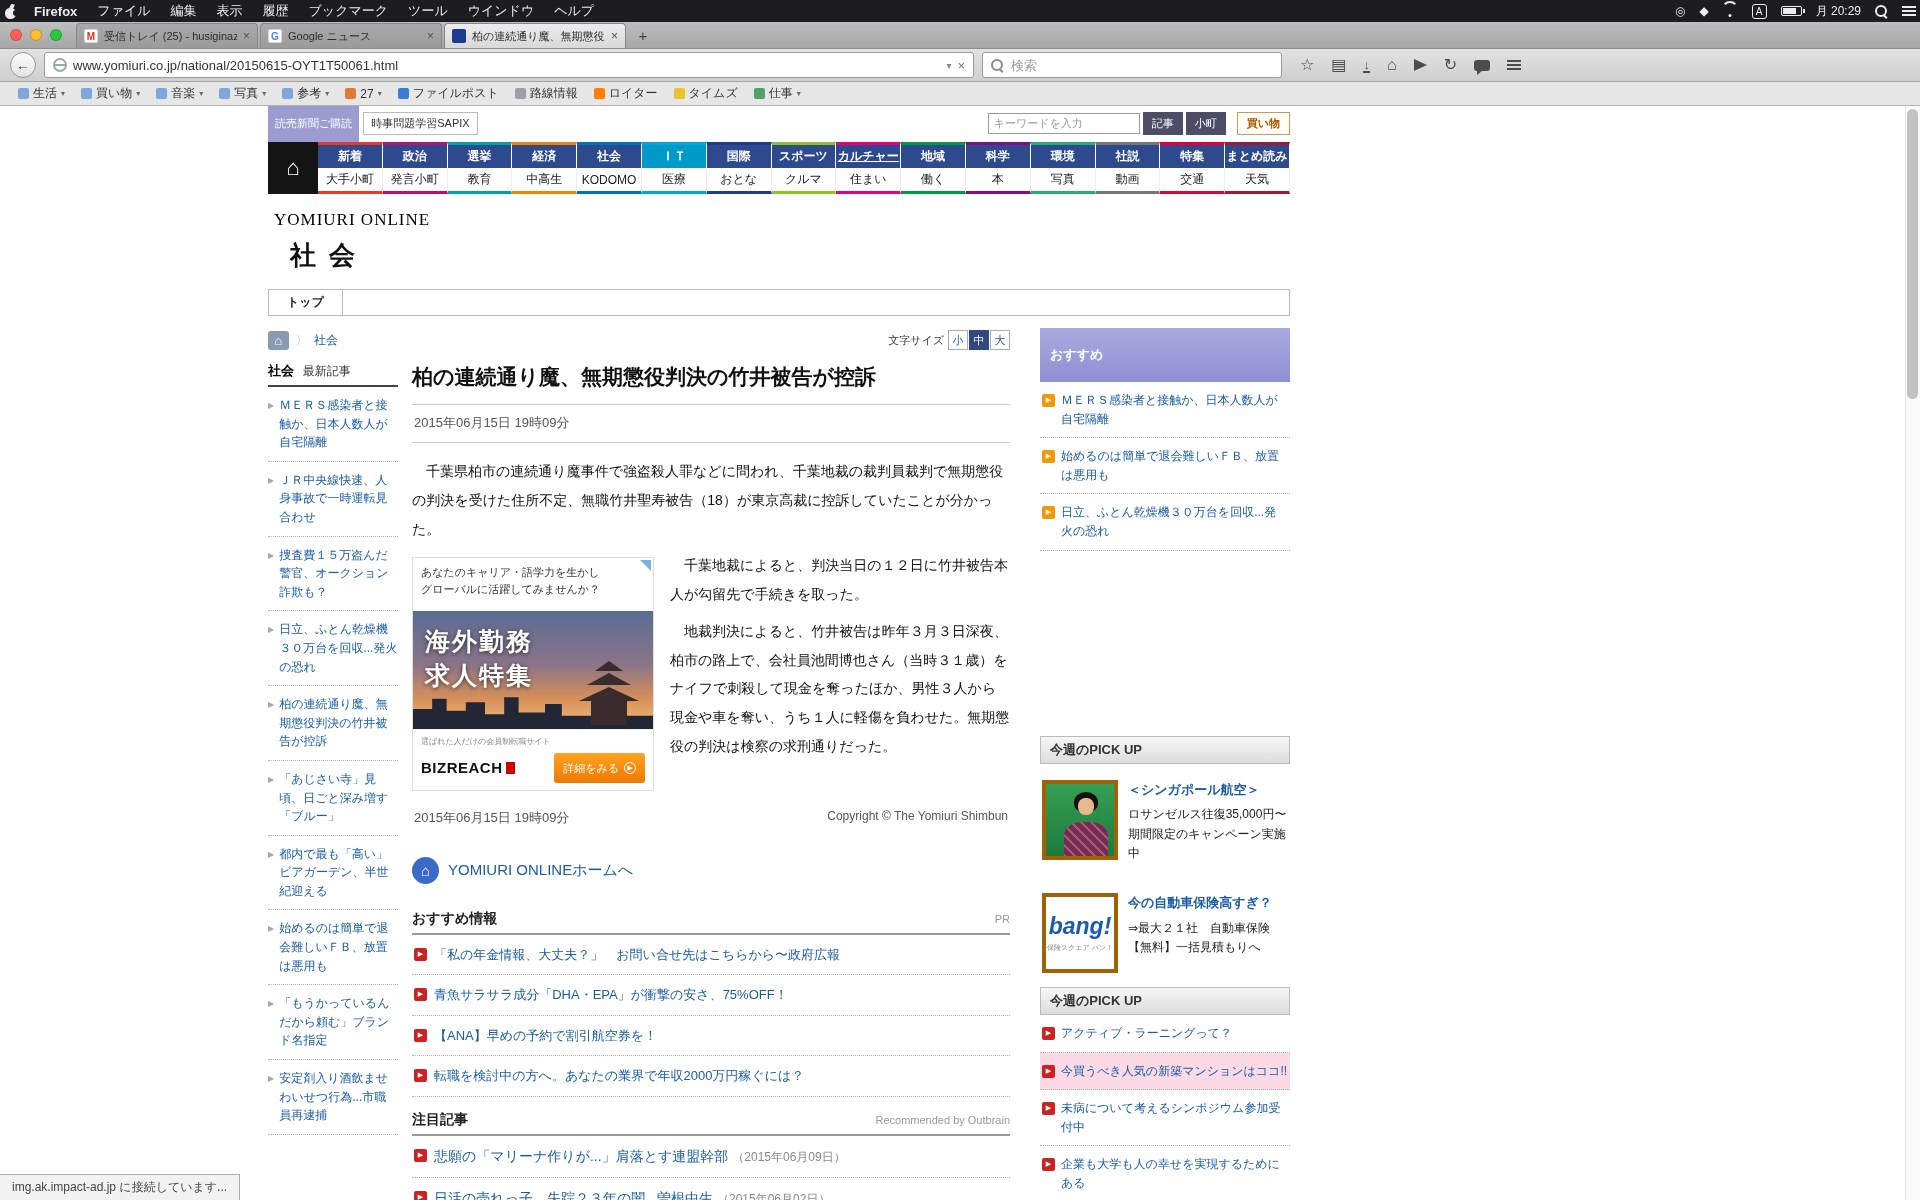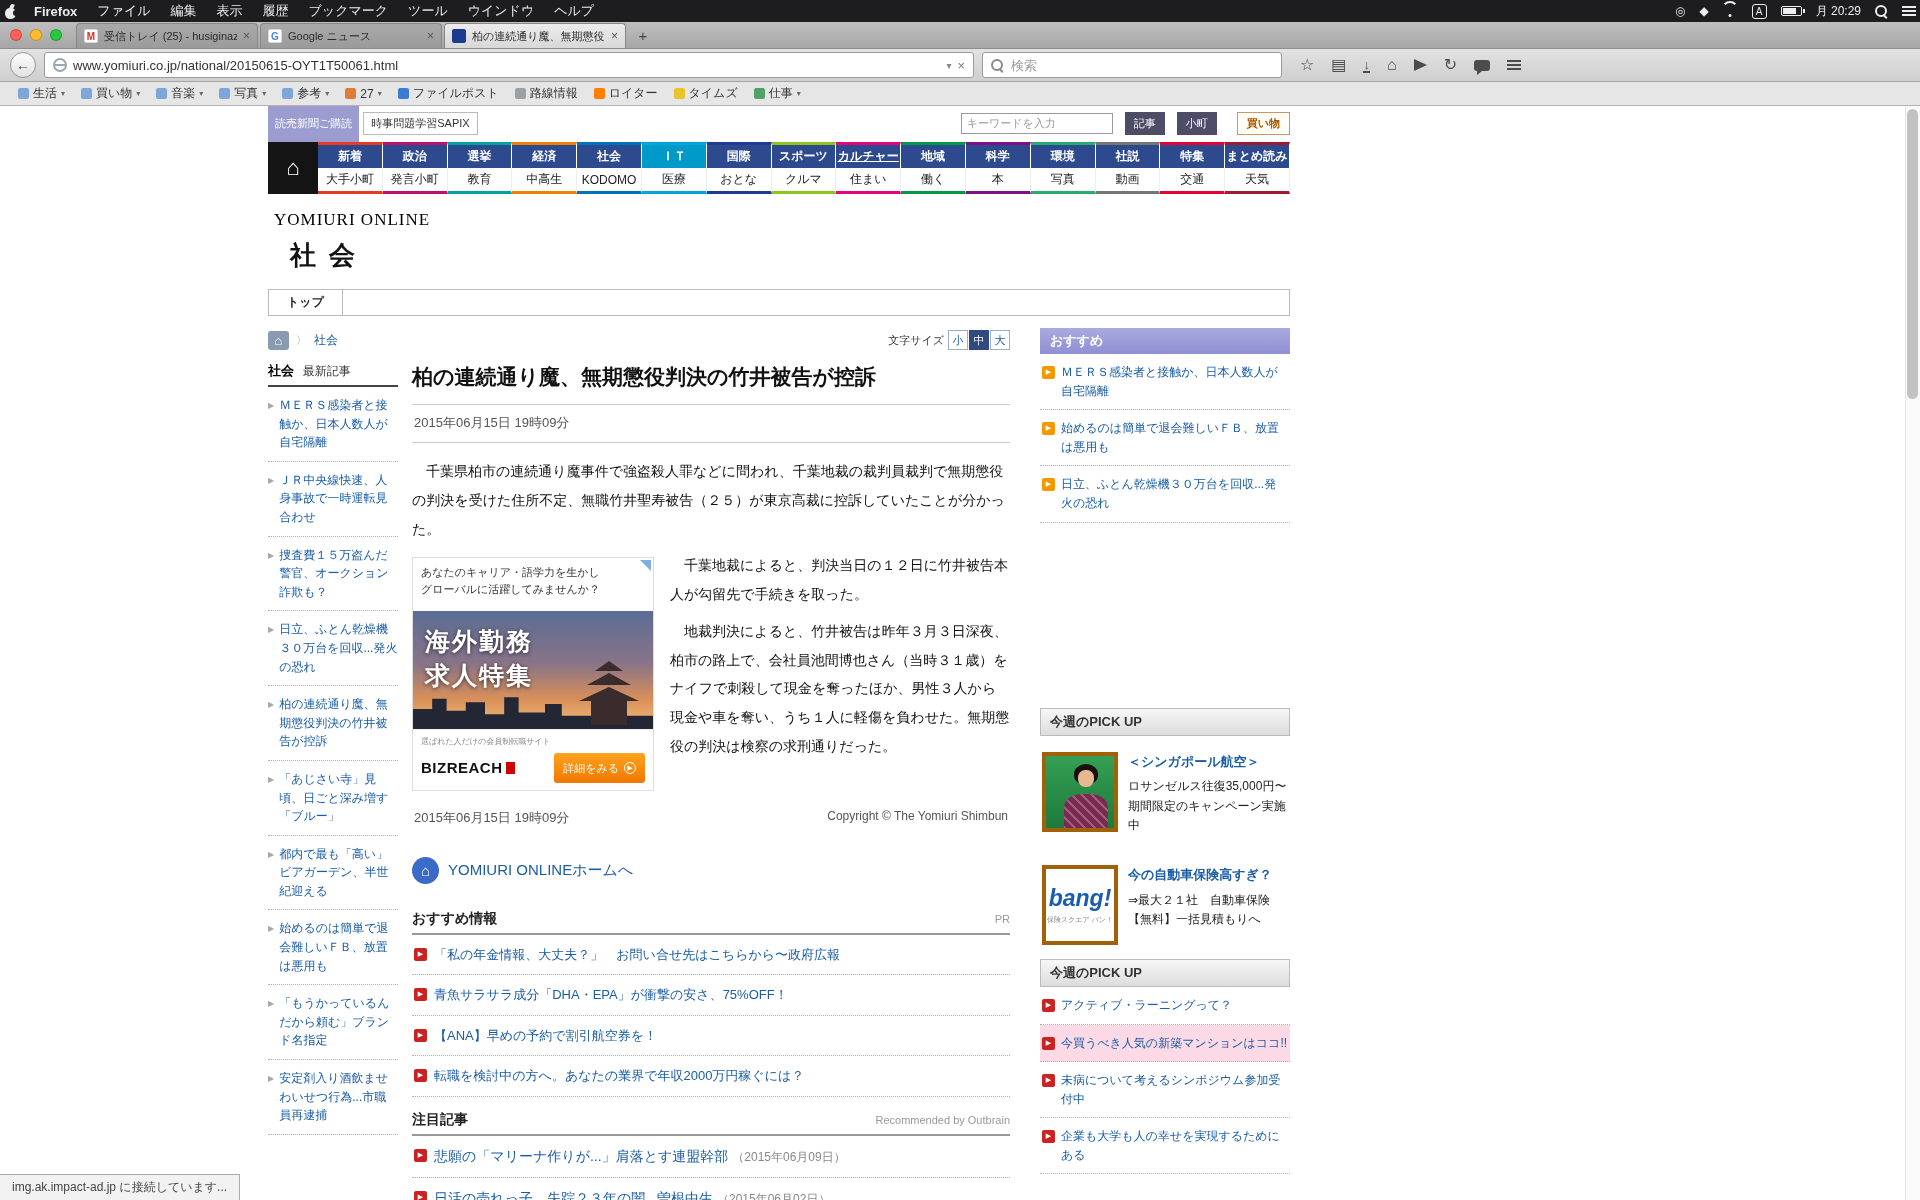--- a/index.html
+++ b/index.html
@@ -80,21 +80,21 @@
   .bm-fav { width:11px; height:11px; border-radius:2px; flex:none; }
   .bm-caret { font-size:8px; color:#666; }
 
   
   .viewport { position:relative; height:1094px; background:#fff; overflow:hidden; }
   .site { width:1022px; margin-left:268px; padding-top:6px; }
 
   .site-utility { display:flex; align-items:center; height:22px; margin-bottom:8px; }
   .badge-subscribe { background:var(--badge-purple,#9c9cd0); color:#fff; font-size:11px; padding:12px 7px; }
   .badge-sapix { border:1px solid #bbb; font-size:11px; padding:3px 7px; margin-left:4px; color:#333; }
-  .utility-right { margin-left:auto; display:flex; align-items:center; gap:12px; }
+  .utility-right { margin-left:auto; display:flex; align-items:center; gap:3px; }
   .keyword-input { width:152px; height:21px; border:1px solid #999; font-size:11px; padding:0 5px; color:#333;
     font-family:"Liberation Sans","DejaVu Sans",sans-serif; }
   .keyword-input::placeholder { color:#999; }
   .btn-dark { background:#4d4d68; color:#fff; font-size:11px; padding:4px 9px; cursor:pointer; }
   .btn-kaimono { border:1px solid #c89a60; color:#a85a00; font-weight:bold; font-size:11px; padding:3px 9px; margin-left:8px; background:#fffdf6; }
 
   
   .gnav { display:flex; }
   .gnav-home { width:50px; height:52px; background:#141414; color:#fff; display:flex; align-items:center; justify-content:center; font-size:22px; flex:none; }
   .gnav-cols { flex:1; }
@@ -180,21 +180,21 @@
   .rec-item.lg { font-size:14px; }
   .bullet-box { width:13px; height:13px; color:#fff; font-size:7px; display:flex; align-items:center; justify-content:center;
     border-radius:2px; margin-top:3px; flex:none; }
   .bullet-box.red { background:var(--accent-red,#cc2222); }
   .bullet-box.orange { background:#f39800; }
   .rec-link { color:var(--link,#1a5da6); }
   .rec-date { color:#888; font-size:12px; margin-left:4px; }
 
   
   .rs-header-purple { background:linear-gradient(#aaaade,var(--purple-header,#8f8fd4)); color:#fff; font-size:13px;
-    font-weight:bold; padding:4px 10px; }
+    font-weight:bold; padding:18px 10px; }
   .rs-header-gray { background:linear-gradient(#f7f7f7,#dcdcdc); border:1px solid #bbb; font-size:13px; font-weight:bold;
     color:#333; padding:4px 9px; }
   .mt-big { margin-top:185px; }
   .rs-item { display:flex; gap:6px; padding:9px 2px; border-bottom:1px dotted #b0b0b0; font-size:12px; line-height:1.55; align-items:flex-start; }
   .rs-item .rec-link { flex:1; }
   .rs-item.hl { background:#fbd9e5; }
   .promo { display:flex; gap:10px; padding:16px 2px 14px; }
   .promo-img { width:76px; height:80px; flex:none; border:4px solid #a16207; position:relative; overflow:hidden; }
   .sq-img { background:linear-gradient(#35a055,#1d7a3a); }
   .sq-hair { position:absolute; left:28px; top:8px; width:24px; height:20px; background:#18100c; border-radius:50% 50% 40% 40%; }
@@ -465,21 +465,21 @@
             <div class="ls-item">
                 <span class="ls-bullet">▶</span>
                 <span>安定剤入り酒飲ませわいせつ行為...市職員再逮捕</span>
               </div>
           </div>
 
           <div class="main-col">
             <h1 class="headline">柏の連続通り魔、無期懲役判決の竹井被告が控訴</h1>
             <div class="date-row">2015年06月15日 19時09分</div>
             <div class="article-body">
-              <p>　千葉県柏市の連続通り魔事件で強盗殺人罪などに問われ、千葉地裁の裁判員裁判で無期懲役の判決を受けた住所不定、無職竹井聖寿被告（２５）が東京高裁に控訴していたことが分かった。</p>
+              <p>　千葉県柏市の連続通り魔事件で強盗殺人罪などに問われ、千葉地裁の裁判員裁判で無期懲役の判決を受けた住所不定、無職竹井聖寿被告（18）が東京高裁に控訴していたことが分かった。</p>
               <div class="ad-box">
                 <div class="ad-top">
                   <div>あなたのキャリア・語学力を生かし</div>
                   <div>グローバルに活躍してみませんか？</div>
                   <span class="ad-choices"></span>
                 </div>
                 <div class="ad-image">
                   <div class="ad-big">
                     <div>海外勤務</div>
                     <div>求人特集</div>

